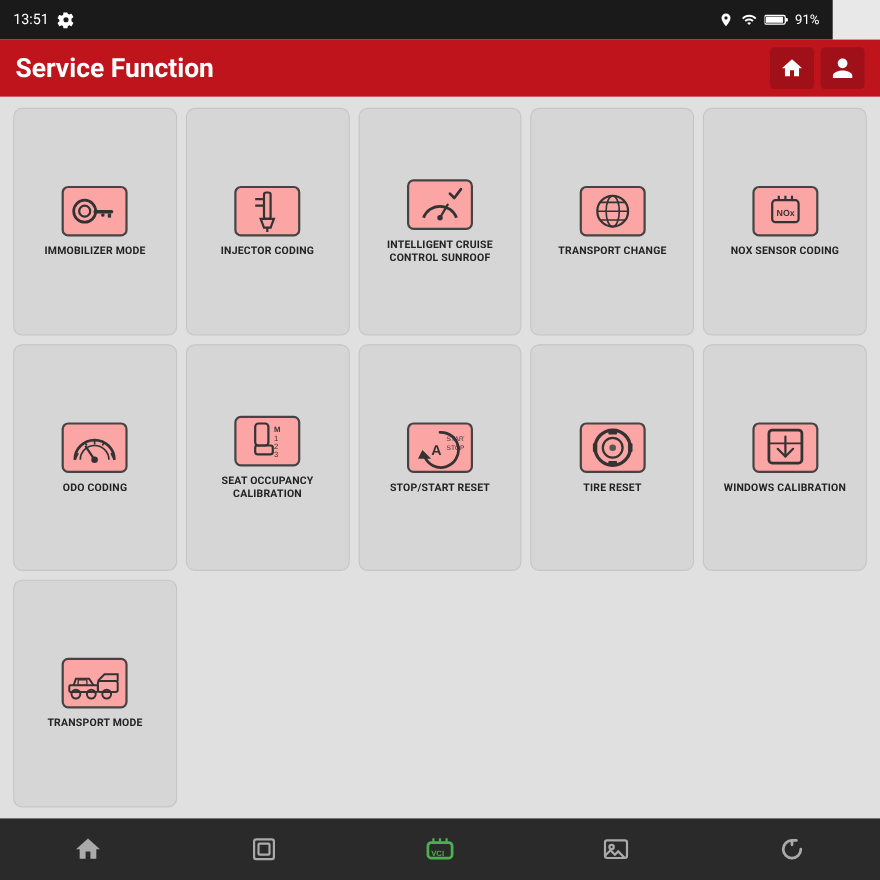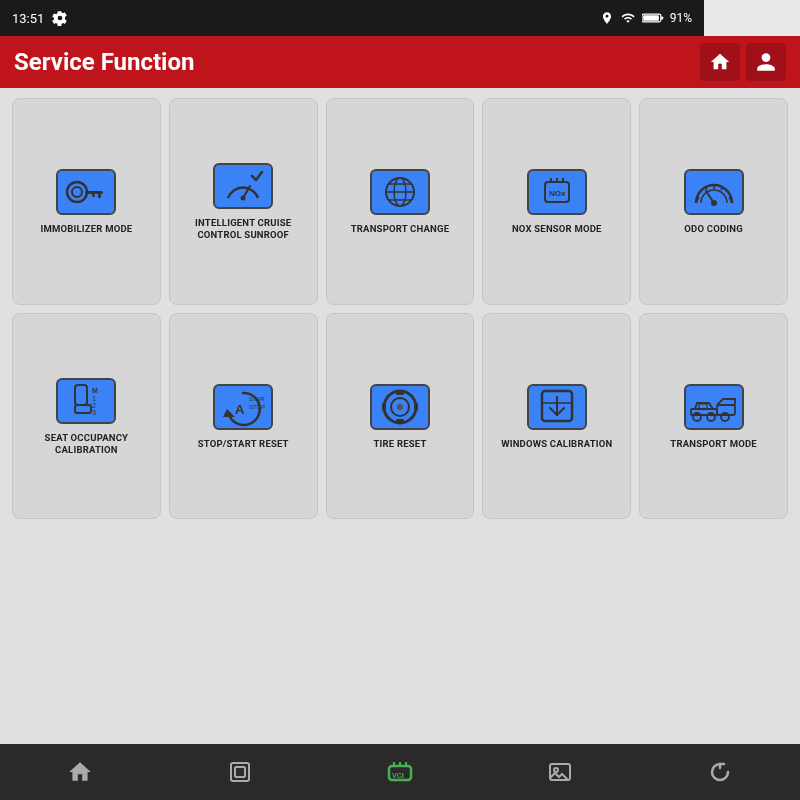--- a/index.html
+++ b/index.html
@@ -6,21 +6,21 @@
     body {
       width: 800px;
       height: 800px;
       background: #e8e8e8;
       font-family: 'Roboto', Arial, sans-serif;
       overflow: hidden;
     }
 
     
     #status-bar {
-      width: 704px;
+      width: 757px;
       height: 36px;
       background: #1a1a1a;
       display: flex;
       align-items: center;
       justify-content: space-between;
       padding: 0 12px;
       color: white;
       font-size: 13px;
     }
     .status-left { display: flex; align-items: center; gap: 8px; }
@@ -88,21 +88,21 @@
       justify-content: center;
     }
     .icon-box {
       border: 2px solid #444;
       border-radius: 6px;
       width: 60px;
       height: 46px;
       display: flex;
       align-items: center;
       justify-content: center;
-      background: #3b82f6;
+      background: #fca5a5;
     }
     .card-label {
       font-size: 9.5px;
       font-weight: bold;
       color: #222;
       text-align: center;
       line-height: 1.3;
       letter-spacing: 0.2px;
     }
 
@@ -183,20 +183,34 @@
           <ellipse cx="12" cy="16" rx="5" ry="5" fill="none" stroke="#333" stroke-width="2"></ellipse>
           <rect x="20" y="15" width="18" height="3" rx="1.5" fill="#333"></rect>
           <rect x="33" y="18" width="3" height="4" rx="1" fill="#333"></rect>
           <rect x="27" y="18" width="3" height="3" rx="1" fill="#333"></rect>
         </svg>
       </div>
     </div>
     <span class="card-label">IMMOBILIZER MODE</span>
   </div>
 
+  <div class="service-card">
+    <div class="card-icon">
+      <div class="icon-box">
+        <svg width="38" height="38" viewBox="0 0 38 38">
+          <rect x="16" y="2" width="6" height="24" rx="2" fill="none" stroke="#333" stroke-width="2"></rect>
+          <polygon points="13,26 25,26 22,34 16,34" fill="none" stroke="#333" stroke-width="2"></polygon>
+          <line x1="19" y1="34" x2="19" y2="38" stroke="#333" stroke-width="2"></line>
+          <line x1="8" y1="8" x2="16" y2="8" stroke="#333" stroke-width="2"></line>
+          <line x1="8" y1="14" x2="16" y2="14" stroke="#333" stroke-width="2"></line>
+        </svg>
+      </div>
+    </div>
+    <span class="card-label">INJECTOR CODING</span>
+  </div>
 
   <div class="service-card">
     <div class="card-icon">
       <div class="icon-box">
         <svg width="46" height="36" viewBox="0 0 46 36">
 
           <path d="M8 30 A16 16 0 0 1 38 30" fill="none" stroke="#333" stroke-width="2.5"></path>
           <line x1="23" y1="30" x2="30" y2="18" stroke="#333" stroke-width="2" stroke-linecap="round"></line>
           <circle cx="23" cy="30" r="2.5" fill="#333"></circle>
 
@@ -228,21 +242,21 @@
         <svg width="44" height="36" viewBox="0 0 44 36">
 
           <rect x="10" y="8" width="24" height="20" rx="3" fill="none" stroke="#333" stroke-width="2"></rect>
           <line x1="16" y1="4" x2="16" y2="8" stroke="#333" stroke-width="2"></line>
           <line x1="22" y1="4" x2="22" y2="8" stroke="#333" stroke-width="2"></line>
           <line x1="28" y1="4" x2="28" y2="8" stroke="#333" stroke-width="2"></line>
           <text x="14" y="22" font-size="8" fill="#333" font-weight="bold" font-family="Arial">NOx</text>
         </svg>
       </div>
     </div>
-    <span class="card-label">NOX SENSOR MODE</span>
+    <span class="card-label">NOX SENSOR CODING</span>
   </div>
 
   <div class="service-card">
     <div class="card-icon">
       <div class="icon-box">
         <svg width="46" height="38" viewBox="0 0 46 38">
           <path d="M5 30 A18 18 0 0 1 41 30" fill="none" stroke="#333" stroke-width="2.5"></path>
 
           <line x1="5" y1="30" x2="8" y2="24" stroke="#333" stroke-width="1.5"></line>
           <line x1="14" y1="14" x2="16" y2="17" stroke="#333" stroke-width="1.5"></line>

